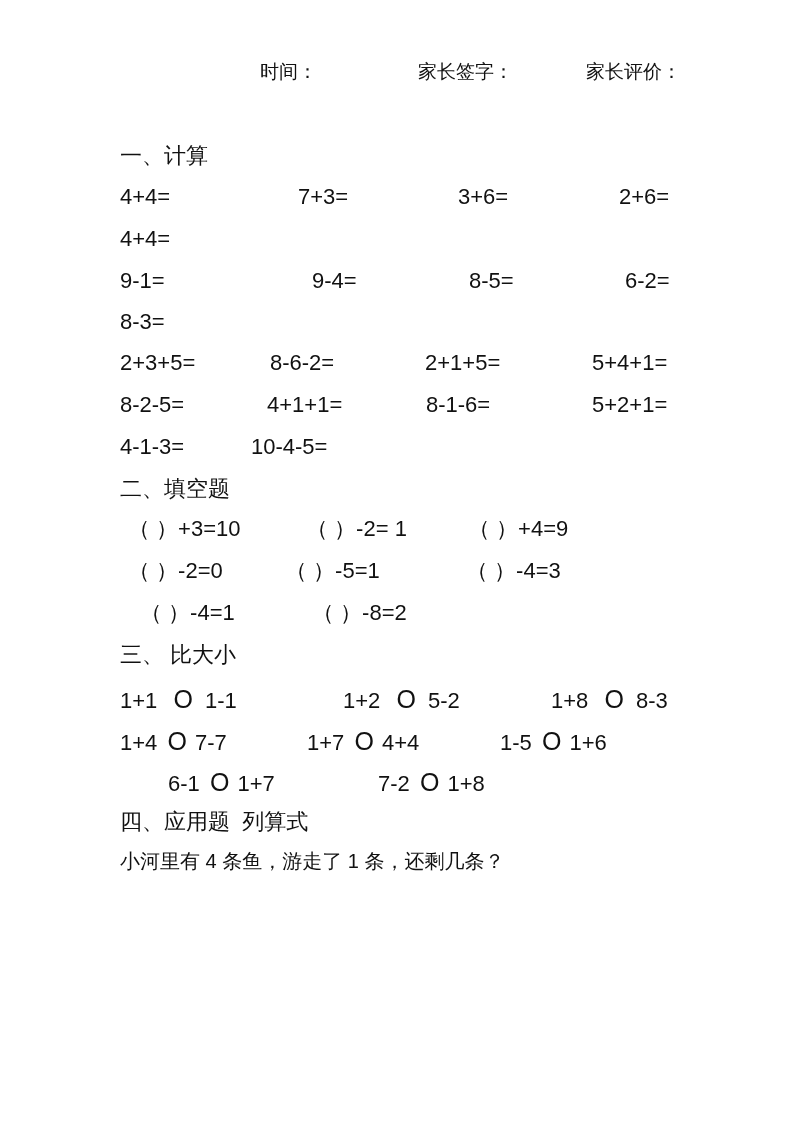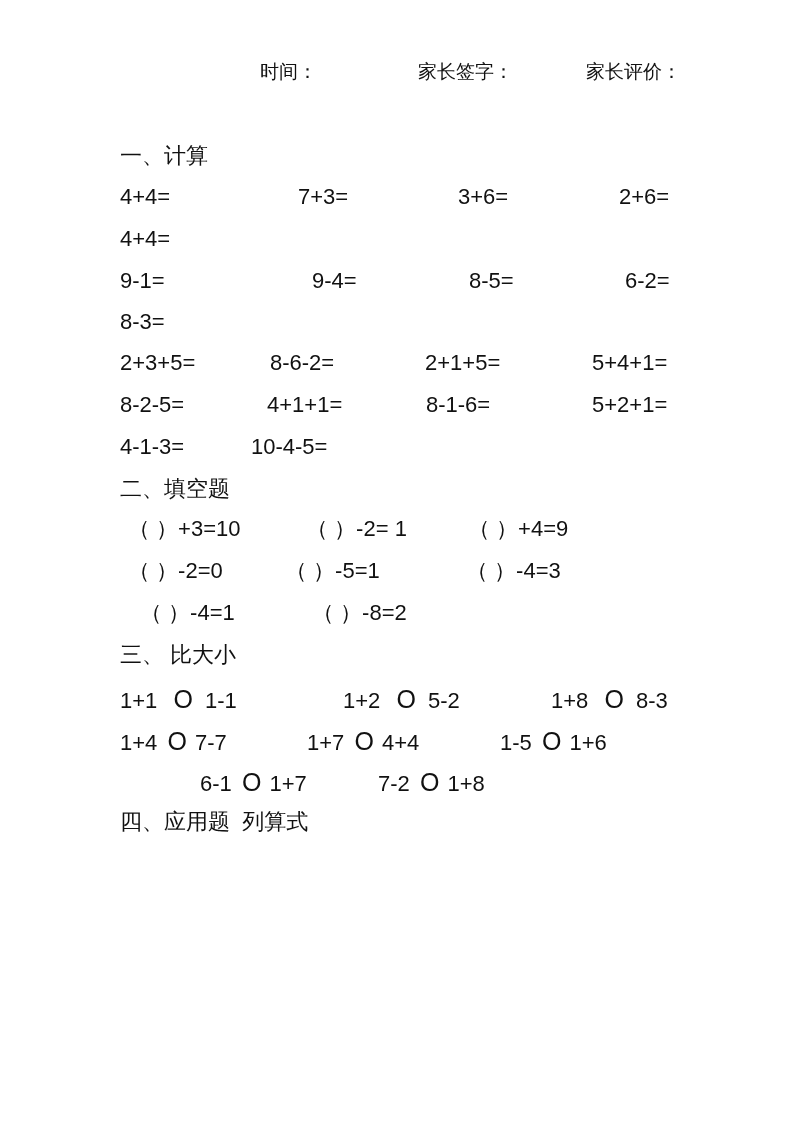--- a/index.html
+++ b/index.html
@@ -131,26 +131,27 @@
     <span>1+7</span>
     <span class="circle" style="margin:0 2px 0 4px;">O</span>
     <span>4+4</span>
   </div>
   <div class="abs eq" style="left:500px; top:729px;">
     <span>1-5</span>
     <span class="circle" style="margin:0 2px 0 4px;">O</span>
     <span>1+6</span>
   </div>
 
-  <div class="abs eq" style="left:168px; top:770px;margin-left:32px;">
+  <div class="abs eq" style="left:168px; top:770px;">
     <span>6-1</span>
     <span class="circle" style="margin:0 2px 0 4px;">O</span>
     <span>1+7</span>
   </div>
   <div class="abs eq" style="left:378px; top:770px;">
     <span>7-2</span>
     <span class="circle" style="margin:0 2px 0 4px;">O</span>
     <span>1+8</span>
   </div>
 
   <div class="abs section" style="top:811px; white-space:pre;">四、应用题  列算式</div>
+  <div class="abs problem" style="top:851px;">小河里有 4 条鱼，游走了 1 条，还剩几条？</div>
 
 </div>
 
 </body></html>

